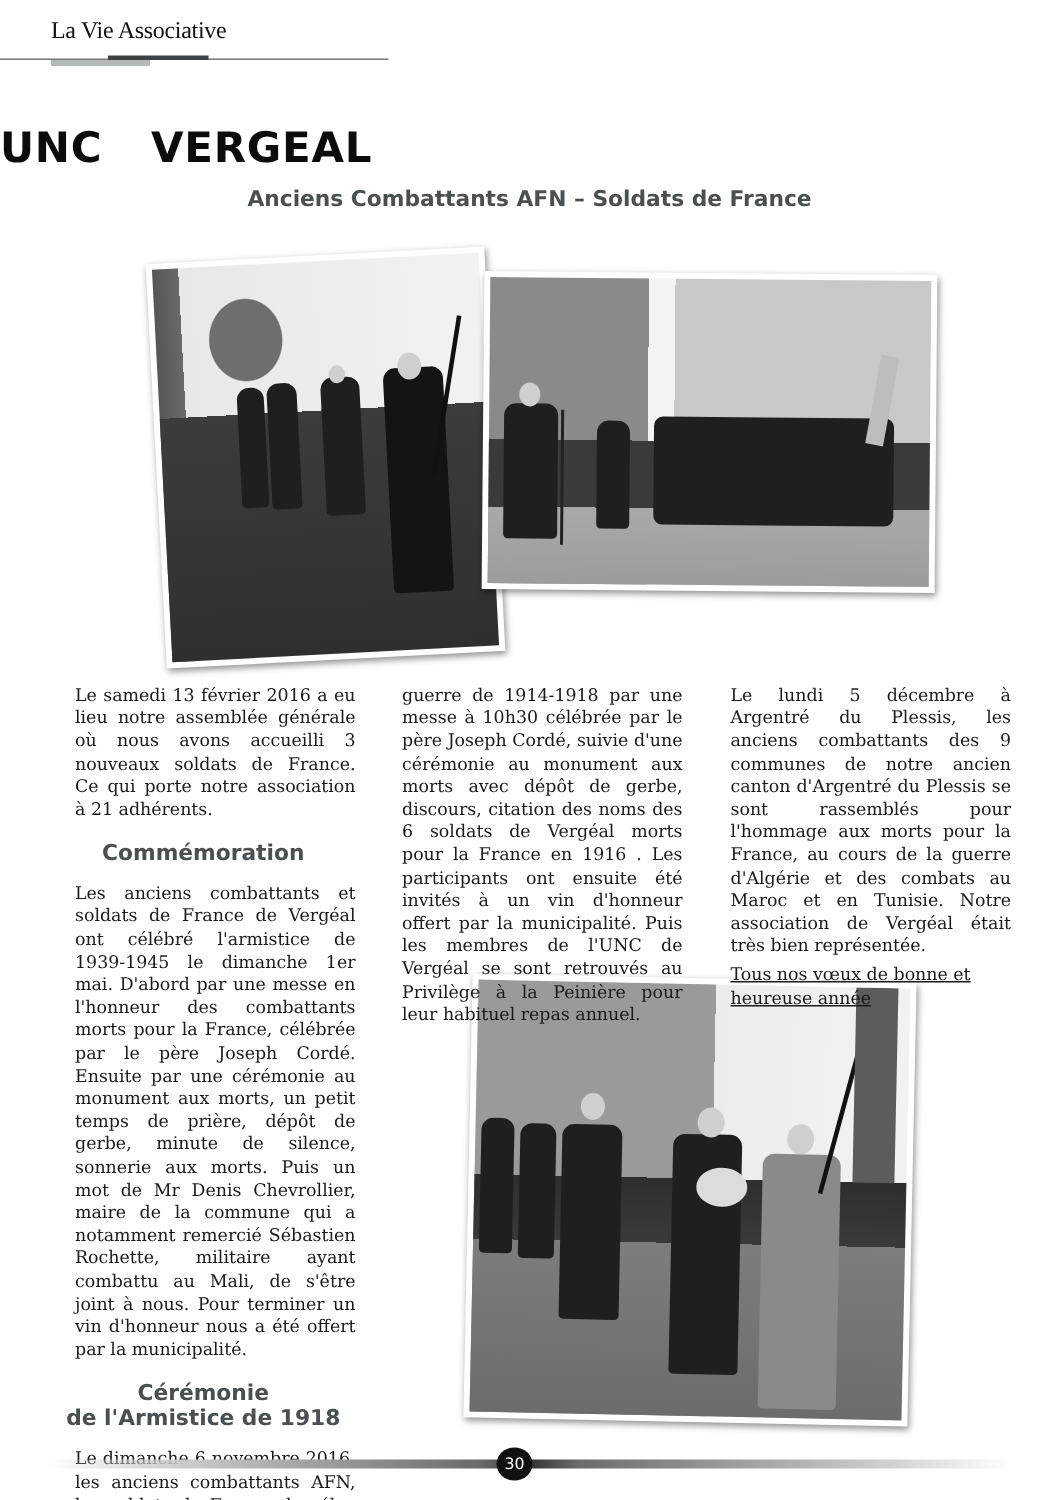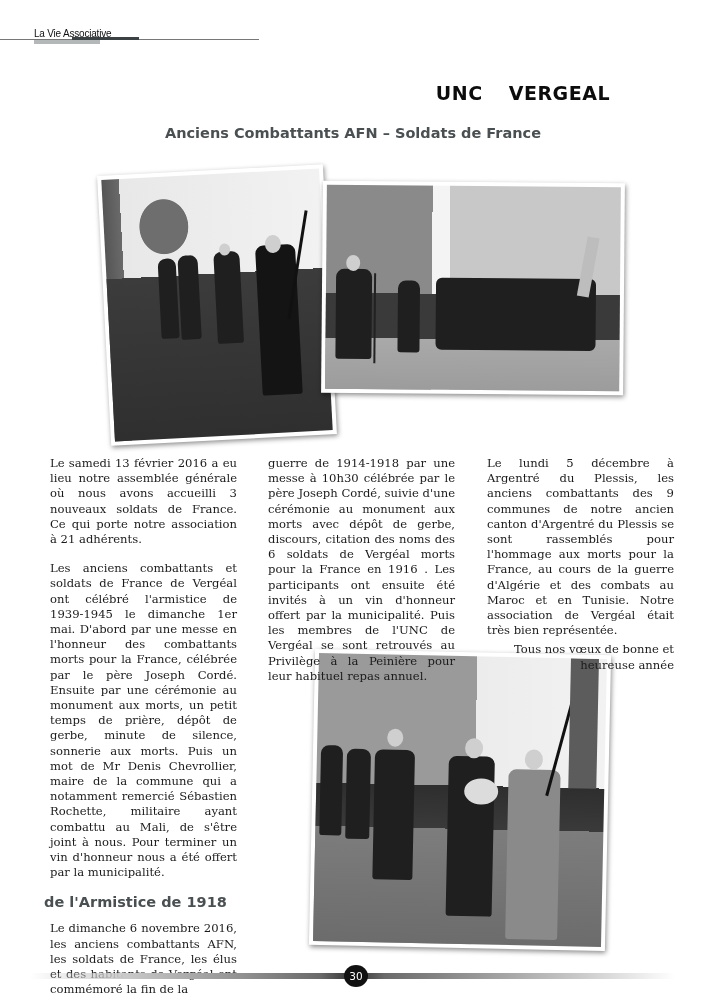--- a/index.html
+++ b/index.html
@@ -2,31 +2,31 @@
 <html><head>
 <meta charset="utf-8">
 <style>
   html, body { margin: 0; padding: 0; }
   body {
     width: 706px; height: 1000px; position: relative; overflow: hidden;
     background: #ffffff; color: #1c1c1c;
     font-family: "DejaVu Serif", serif;
   }
   .section-label {
-    position: absolute; left: 34px; top: 28px;
-    font-family: Liberation Sans, sans-serif; font-size: 10px; color: #111;
+    position: absolute; left: 34px; top: 12px;
+    font-family: Liberation Serif, serif; font-size: 16px; color: #111;
     letter-spacing: -0.2px;
   }
   .header-rule { position: absolute; left: 0; top: 39px; width: 259px; height: 1px; background: #777; }
   .header-bar-light { position: absolute; left: 34px; top: 40px; width: 66px; height: 4px; background: #b4b8b8; }
   .header-bar-dark { position: absolute; left: 72px; top: 37px; width: 67px; height: 3px; background: #3c4144; }
 
   .title {
-    position: absolute; left: 0; width: 610px; top: 82px; text-align: right;
-    font-family: "DejaVu Sans", sans-serif; font-weight: bold; font-size: 19px;
+    position: absolute; left: 0; width: 610px; top: 82px; text-align: left;
+    font-family: "DejaVu Sans", sans-serif; font-weight: bold; font-size: 28px;
     letter-spacing: 0.5px; color: #0c0c0c; word-spacing: 6px;
   }
   .subtitle {
     position: absolute; left: 0; width: 706px; top: 125px; text-align: center;
     font-family: "DejaVu Sans", sans-serif; font-weight: bold; font-size: 14.5px;
     color: #4a5052;
   }
 
   .photo {
     position: absolute; background: #fff; padding: 4px;
@@ -64,21 +64,21 @@
     font-family: "DejaVu Sans", sans-serif; font-weight: bold; font-size: 14.5px;
     line-height: 17px; text-align: center; color: #4a5052; margin: 14px 0 10px 0;
   }
   .signature { text-align: right; font-style: italic; font-size: 10.5px; margin-top: 4px; }
 
   .footer-bar {
     position: absolute; left: 30px; top: 973px; width: 645px; height: 6px;
     background: linear-gradient(90deg, rgba(0,0,0,0) 0%, #c9c9c9 15%, #6a6a6a 45%, #333 50%, #6a6a6a 55%, #c9c9c9 85%, rgba(0,0,0,0) 100%);
   }
   .page-number {
-    position: absolute; left: 344px; top: 965px; width: 24px; height: 22px; border-radius: 50%;
+    position: absolute; left: 331px; top: 965px; width: 24px; height: 22px; border-radius: 50%;
     background: #111; color: #fff; font-family: "DejaVu Sans", sans-serif; font-size: 10.5px;
     text-align: center; line-height: 22px;
   }
 </style>
 </head>
 <body>
 
 <div class="section-label">La Vie Associative</div>
 <div class="header-rule"></div>
 <div class="header-bar-light"></div>
@@ -122,31 +122,33 @@
     <div class="figure" style="left:192px;top:112px;width:52px;height:170px;background:#8a8a8a;"></div>
     <div class="head" style="left:208px;top:92px;width:18px;height:20px;"></div>
     <div style="position:absolute;left:246px;top:0px;width:3px;height:140px;background:#111;transform:rotate(14deg);"></div>
     <div style="position:absolute;left:252px;top:0px;width:28px;height:130px;background:#5c5c5c;"></div>
   </div>
 </div>
 
 <div class="col col-1">
   <p>Le samedi 13 février 2016 a eu lieu notre assemblée générale où nous avons accueilli 3 nouveaux soldats de France. Ce qui porte notre association à 21 adhérents.</p>
   <div class="heading">
+    <div>Commémoration</div>
   </div>
   <p>Les anciens combattants et soldats de France de Vergéal ont célébré l'armistice de 1939-1945 le dimanche 1er mai. D'abord par une messe en l'honneur des combattants morts pour la France, célébrée par le père Joseph Cordé. Ensuite par une cérémonie au monument aux morts, un petit temps de prière, dépôt de gerbe, minute de silence, sonnerie aux morts. Puis un mot de Mr Denis Chevrollier, maire de la commune qui a notamment remercié Sébastien Rochette, militaire ayant combattu au Mali, de s'être joint à nous. Pour terminer un vin d'honneur nous a été offert par la municipalité.</p>
   <div class="heading">
+    <div>Cérémonie</div>
     <div>de l'Armistice de 1918</div>
   </div>
   <p>Le dimanche 6 novembre 2016, les anciens combattants AFN, les soldats de France, les élus et des habitants de Vergéal ont commémoré la fin de la</p>
 </div>
 
 <div class="col col-2">
   <p>guerre de 1914-1918 par une messe à 10h30 célébrée par le père Joseph Cordé, suivie d'une cérémonie au monument aux morts avec dépôt de gerbe, discours, citation des noms des 6 soldats de Vergéal morts pour la France en 1916 . Les participants ont ensuite été invités à un vin d'honneur offert par la municipalité. Puis les membres de l'UNC de Vergéal se sont retrouvés au Privilège à la Peinière pour leur habituel repas annuel.</p>
 </div>
 
 <div class="col col-3">
   <p>Le lundi 5 décembre à Argentré du Plessis, les anciens combattants des 9 communes de notre ancien canton d'Argentré du Plessis se sont rassemblés pour l'hommage aux morts pour la France, au cours de la guerre d'Algérie et des combats au Maroc et en Tunisie. Notre association de Vergéal était très bien représentée.</p>
-  <p style="text-align:right;">Tous nos vœux de bonne et heureuse année</p>
+  <p style="text-align:left;text-decoration:underline;">Tous nos vœux de bonne et heureuse année</p>
 </div>
 
 <div class="footer-bar"></div>
 <div class="page-number">30</div>
 
 </body></html>

